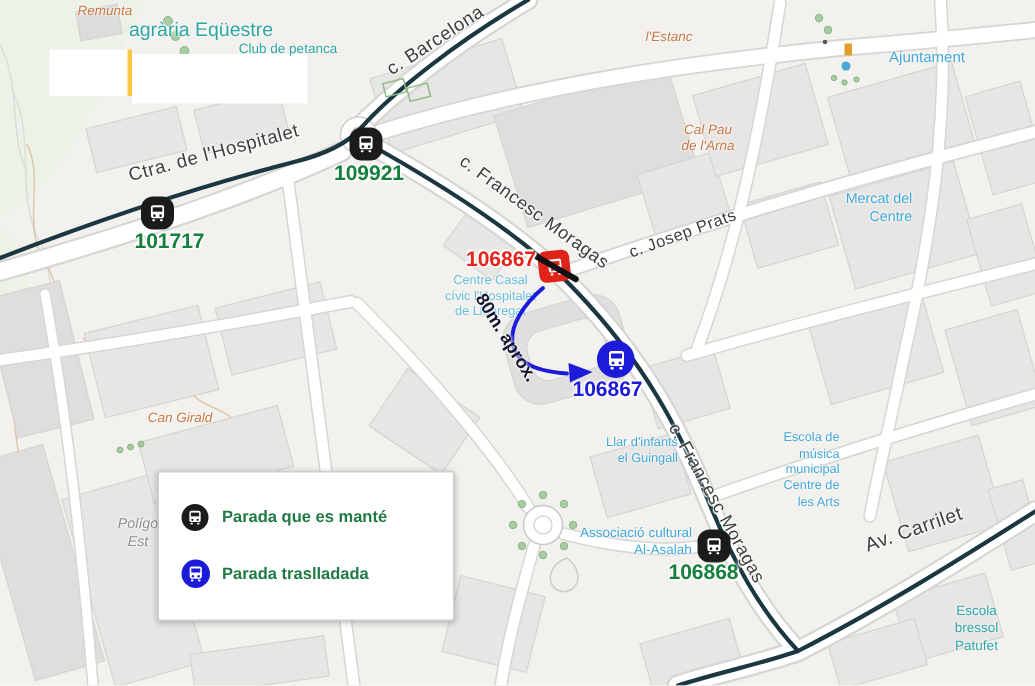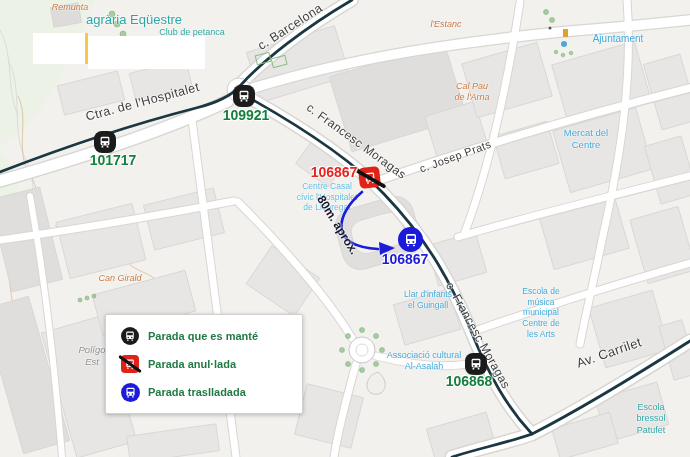--- a/index.html
+++ b/index.html
@@ -9,21 +9,21 @@
   svg{display:block;}
   .abs{position:absolute;}
 
   
   .street-label{position:absolute;color:#3e3e3e;white-space:nowrap;transform-origin:0 50%;
     letter-spacing:.4px;text-shadow:0 0 2px #fff,0 0 2px #fff,1px 1px 0 rgba(255,255,255,.8);}
   .poi{position:absolute;white-space:pre-line;text-align:center;transform:translateX(-50%);
     line-height:1.25;text-shadow:0 0 2px #fff,0 0 2px #fff;}
   .poi-orange{color:#c87a45;font-style:italic;}
   .poi-teal{color:#2ca6a4;}
-  .poi-cyan{color:#43a9d9;}
+  .poi-cyan{color:#43a9d9;text-align:right;}
   .poi-lightcyan{color:#63bede;}
   .poi-gray{color:#8f8f8f;font-style:italic;}
 
   
   .stop-icon{position:absolute;display:flex;align-items:center;justify-content:center;}
   .stop-black{width:22px;height:22px;background:#1b1b1b;color:#1b1b1b;border-radius:8px;}
   .stop-red{width:21px;height:21px;background:#e02318;color:#e02318;border-radius:5px;transform:rotate(-6deg);}
   .stop-blue{width:25px;height:25px;background:#1b1bd9;color:#1b1bd9;border-radius:50%;}
   .slash{position:absolute;left:50%;top:50%;width:36px;height:3.6px;background:#111;
     transform:translate(-50%,-50%) rotate(36deg);border-radius:2px;}
@@ -314,36 +314,20 @@
               <circle cx="15.5" cy="15" r="1.5" fill="currentColor"></circle>
               <rect x="6" y="19" width="3.2" height="2.4" rx="1" fill="#fff"></rect>
               <rect x="14.8" y="19" width="3.2" height="2.4" rx="1" fill="#fff"></rect>
             </svg>
           </span>
       </span>
       <span class="legend-label">Parada que es manté</span>
     </div>
     <div class="legend-row">
       <span class="legend-ico">
-        <span class="mini stop-icon stop-red" style="position:relative;">
-            <svg width="12" height="12" viewBox="0 0 24 24">
-              <rect x="4.5" y="3" width="15" height="15" rx="2.5" fill="#fff"></rect>
-              <rect x="6.5" y="5.5" width="11" height="5" fill="currentColor"></rect>
-              <circle cx="8.5" cy="15" r="1.5" fill="currentColor"></circle>
-              <circle cx="15.5" cy="15" r="1.5" fill="currentColor"></circle>
-              <rect x="6" y="19" width="3.2" height="2.4" rx="1" fill="#fff"></rect>
-              <rect x="14.8" y="19" width="3.2" height="2.4" rx="1" fill="#fff"></rect>
-            </svg>
-            <span class="slash"></span>
-          </span>
-      </span>
-      <span class="legend-label">Parada anul·lada</span>
-    </div>
-    <div class="legend-row">
-      <span class="legend-ico">
         <span class="mini stop-icon stop-blue" style="position:relative;">
             <svg width="13" height="13" viewBox="0 0 24 24">
               <rect x="4.5" y="3" width="15" height="15" rx="2.5" fill="#fff"></rect>
               <rect x="6.5" y="5.5" width="11" height="5" fill="currentColor"></rect>
               <circle cx="8.5" cy="15" r="1.5" fill="currentColor"></circle>
               <circle cx="15.5" cy="15" r="1.5" fill="currentColor"></circle>
               <rect x="6" y="19" width="3.2" height="2.4" rx="1" fill="#fff"></rect>
               <rect x="14.8" y="19" width="3.2" height="2.4" rx="1" fill="#fff"></rect>
             </svg>
           </span>

